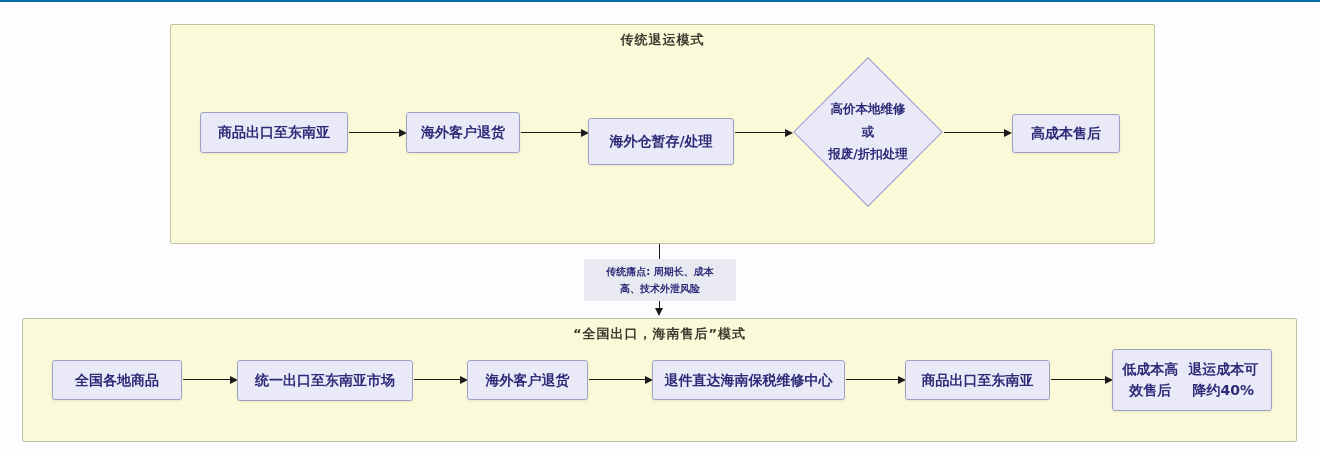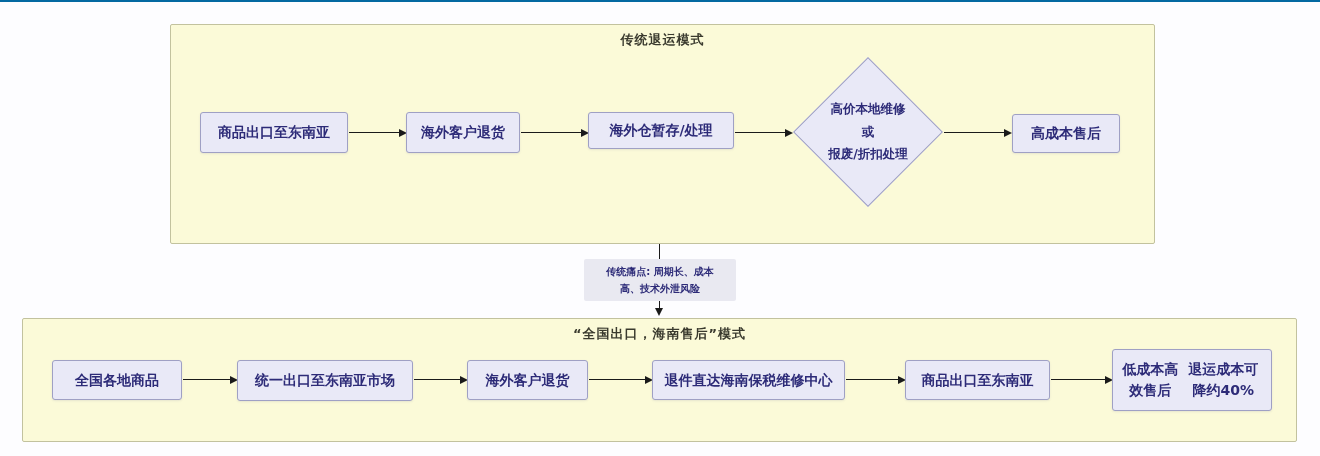--- a/index.html
+++ b/index.html
@@ -62,21 +62,21 @@
   </div>
 
   <div class="arrow-h" style="left:349px; top:130px; width:56px;"></div>
 
   <div class="node" style="left:406px; top:110px; width:114px; height:41px;">
     <span>海外客户退货</span>
   </div>
 
   <div class="arrow-h" style="left:521px; top:130px; width:66px;"></div>
 
-  <div class="node" style="left:588px; top:110px; width:146px; height:37px;">
+  <div class="node" style="left:588px; top:116px; width:146px; height:47px;">
     <span>海外仓暂存/处理</span>
   </div>
 
   <div class="arrow-h" style="left:735px; top:130px; width:56px;"></div>
 
   <div class="diamond-wrap" style="left:793px; top:54px; width:150px; height:152px;">
     <div class="diamond-shape" style="left:22px; top:23px; width:106px; height:106px;"></div>
     <div class="diamond-text">
       <span>高价本地维修</span>
       <span>或</span>

